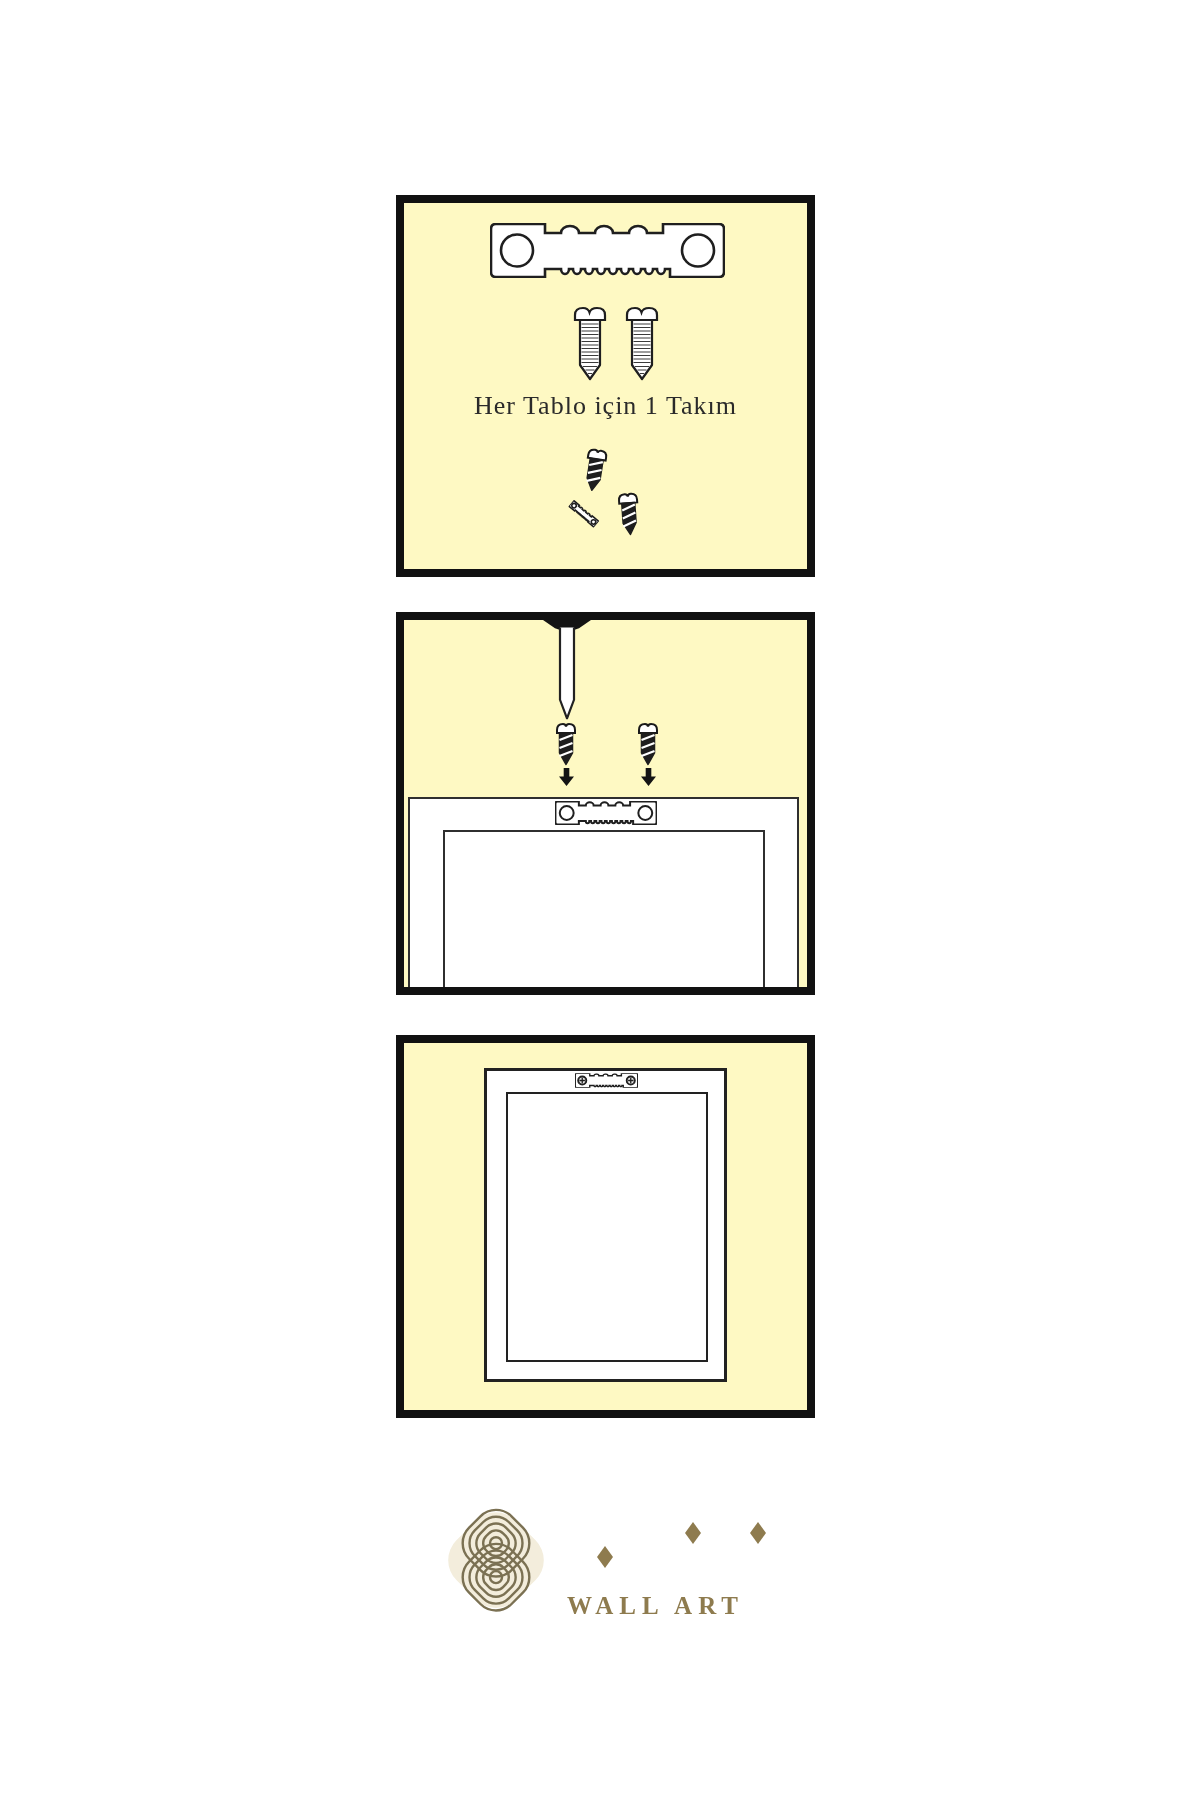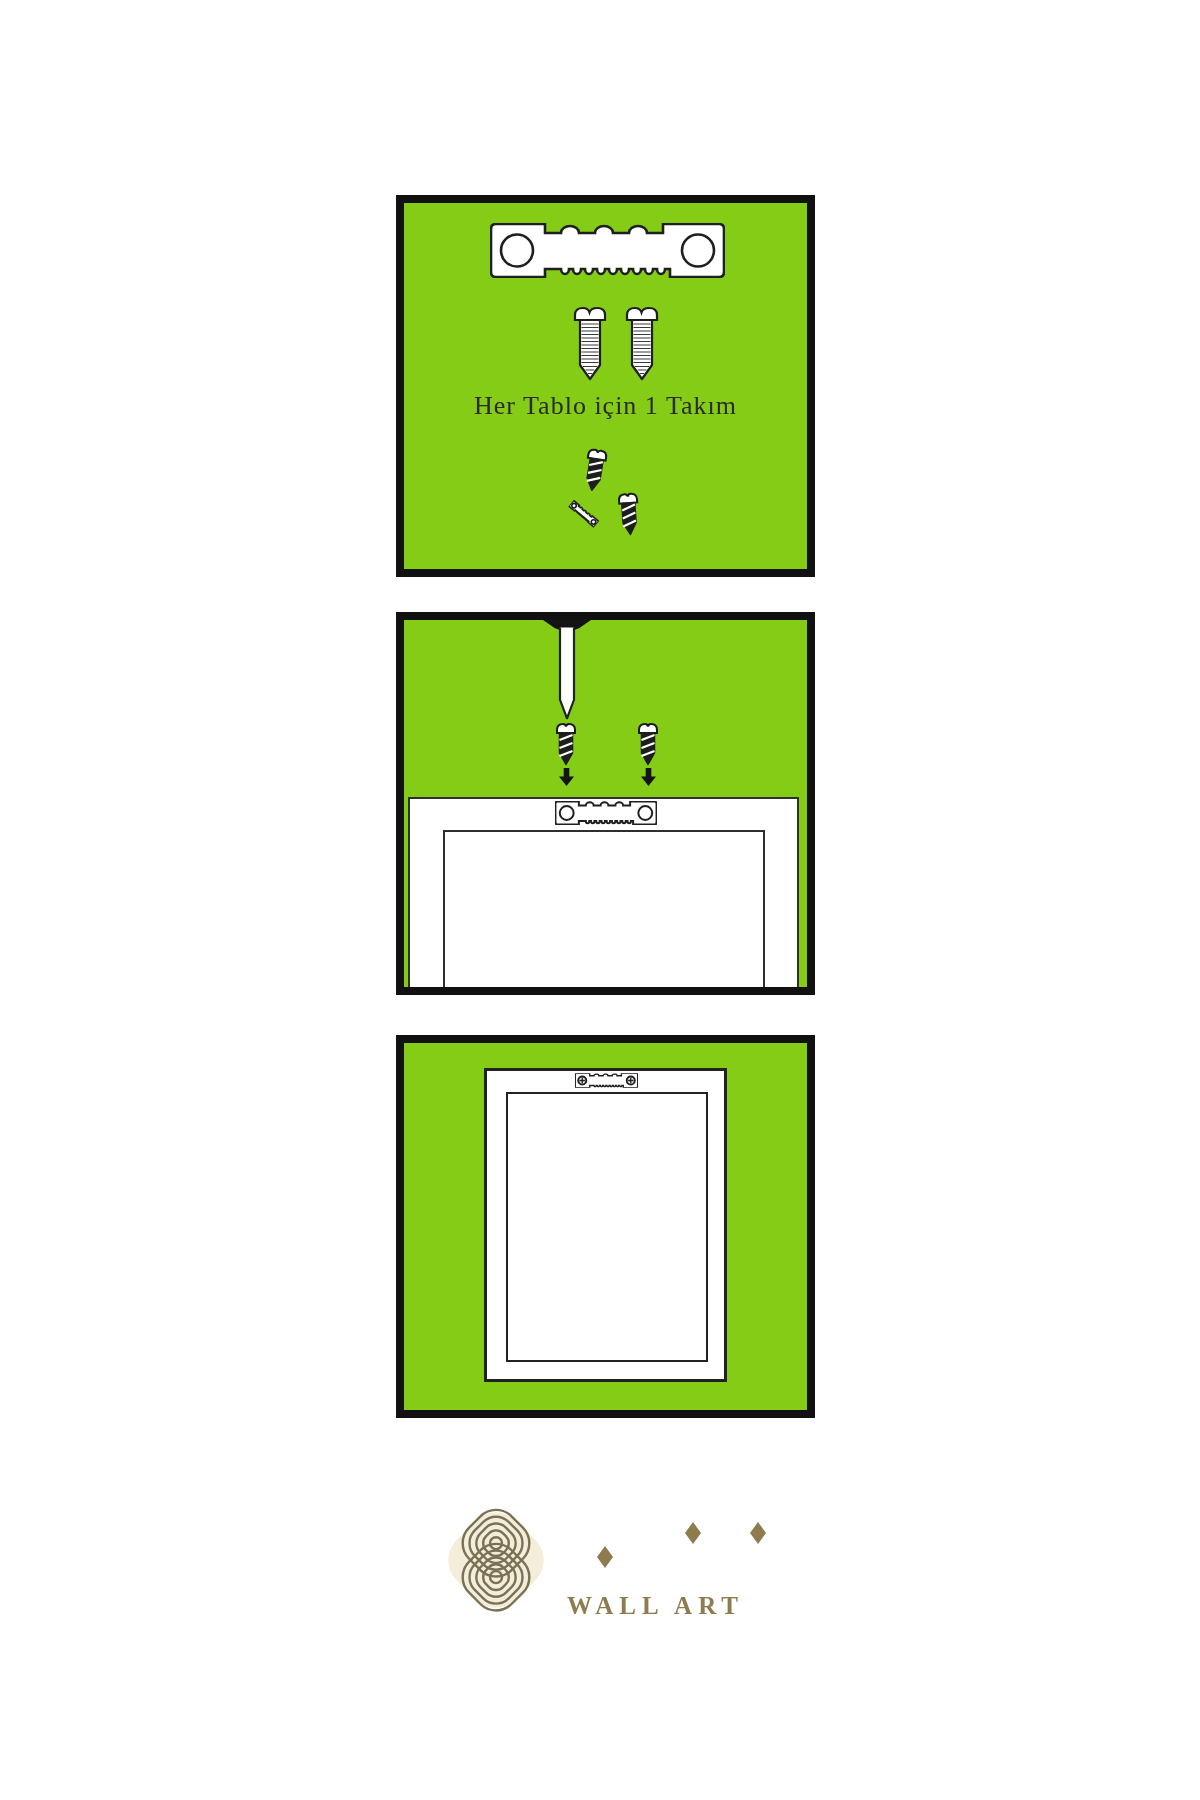--- a/index.html
+++ b/index.html
@@ -17,21 +17,21 @@
     width:1200px;height:1800px;
     background:#ffffff;
     font-family:"Liberation Serif", serif;
     overflow:hidden;
   }
   .panel{
     position:absolute;
     left:396px;
     width:419px;
     border:8px solid var(--panel-border);
-    background:#84cc16;
+    background:#fef9c3;
   }
   .panel .inner{position:absolute;inset:0;}
   #panel1{top:195px;height:382px}
   #panel2{top:612px;height:383px}
   #panel3{top:1035px;height:383px}
   .abs{position:absolute}
   svg{display:block;overflow:visible}
   .label{
     position:absolute;
     left:0;top:188px;width:100%;

